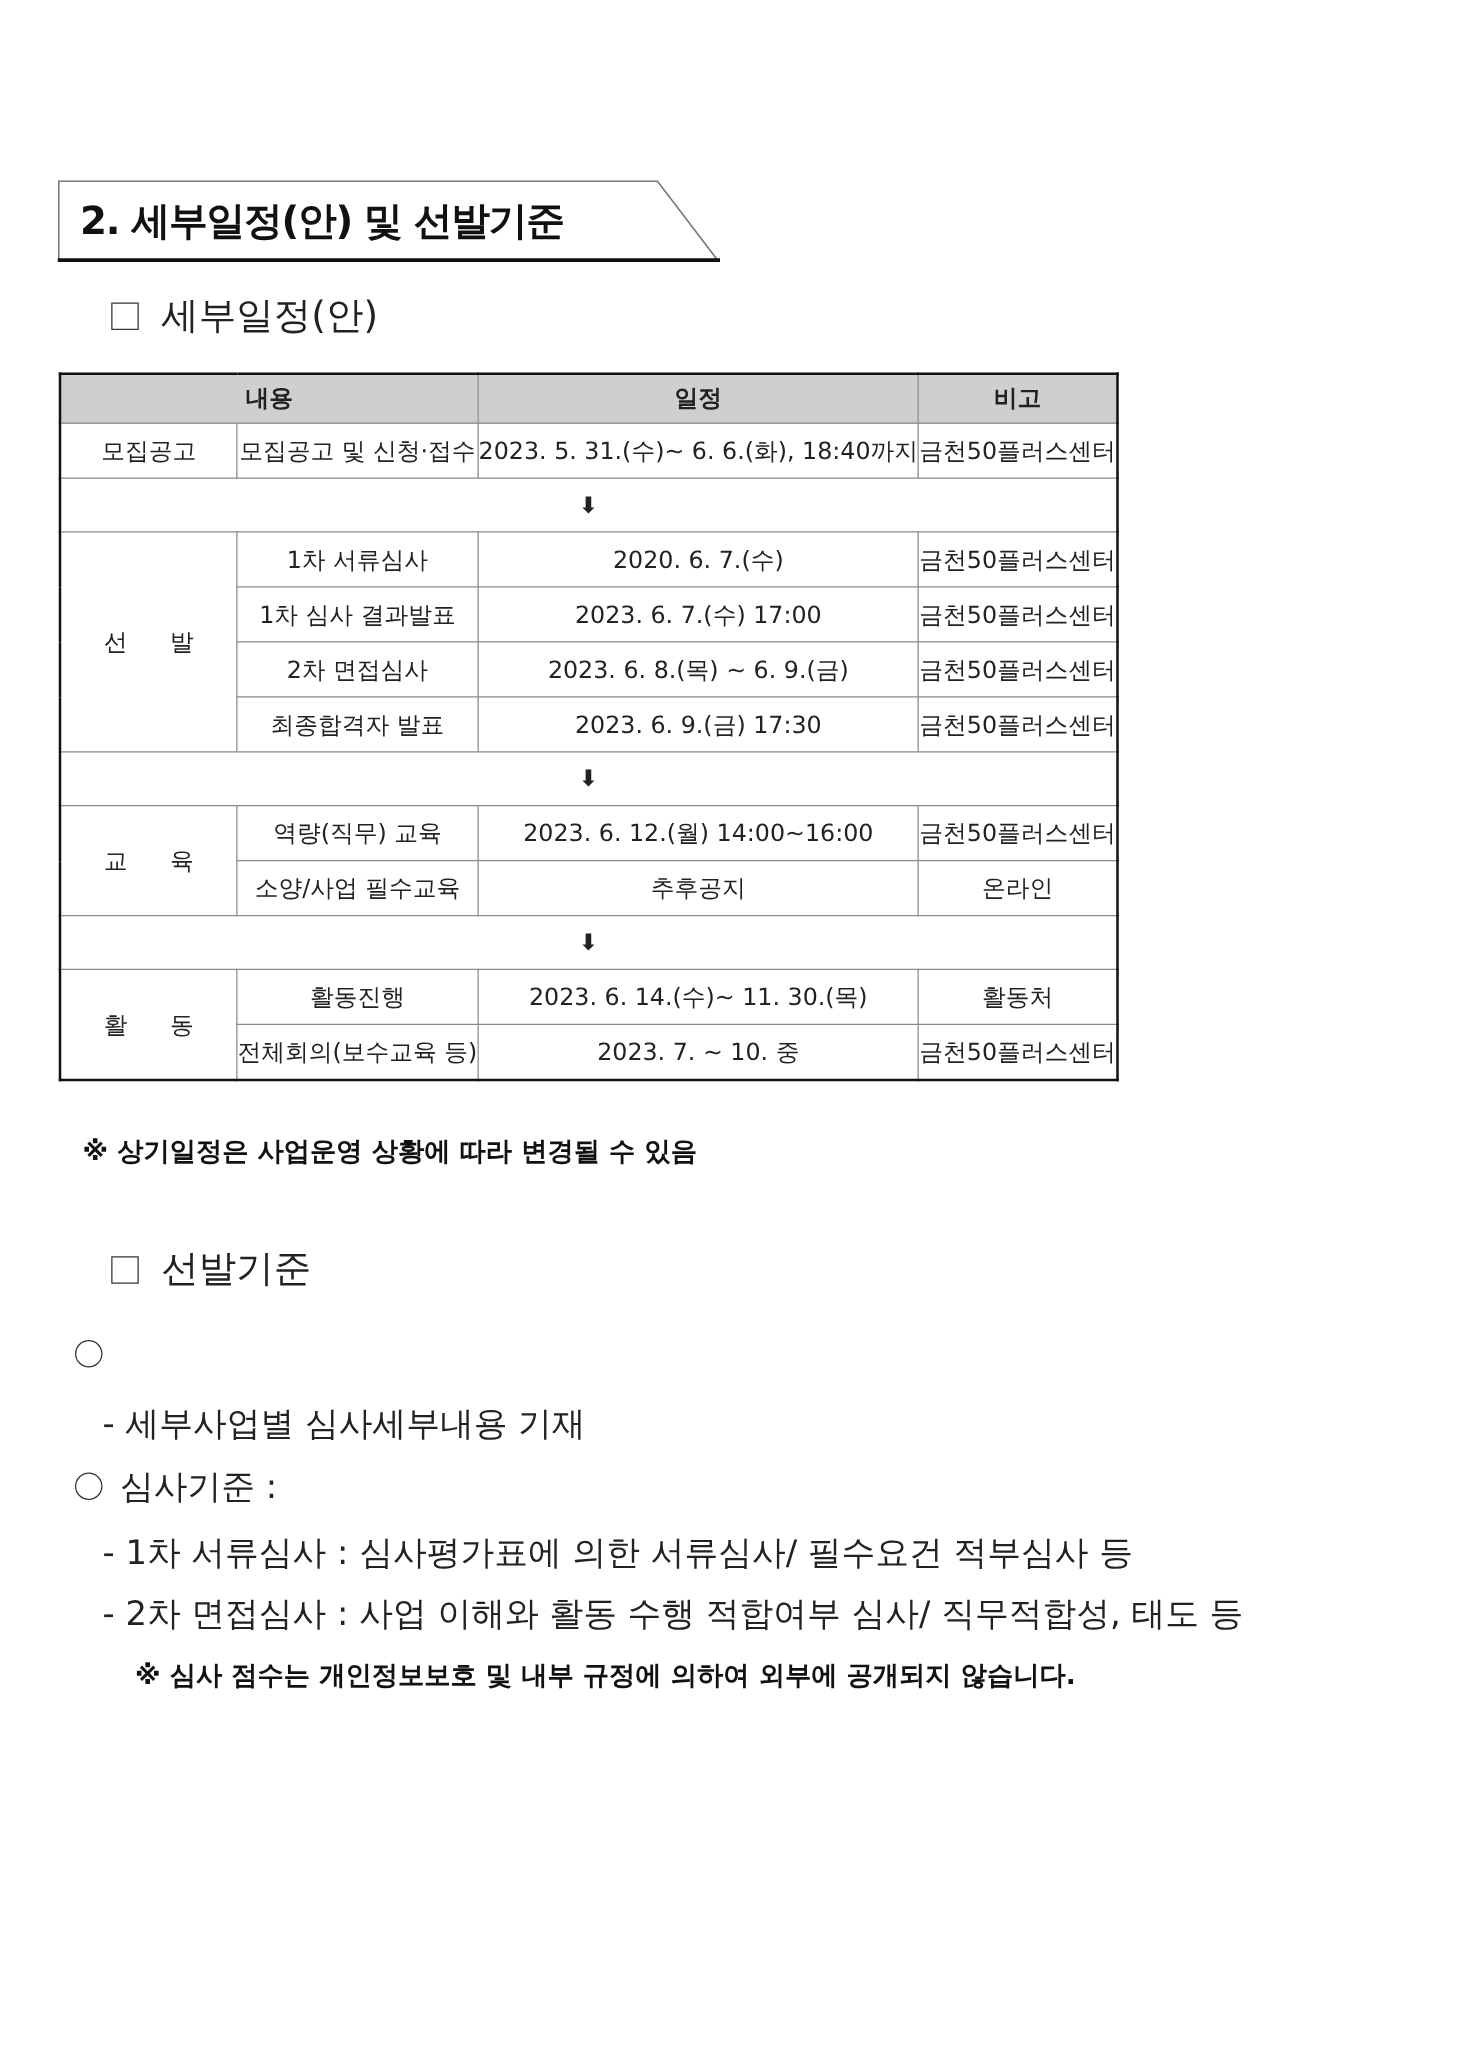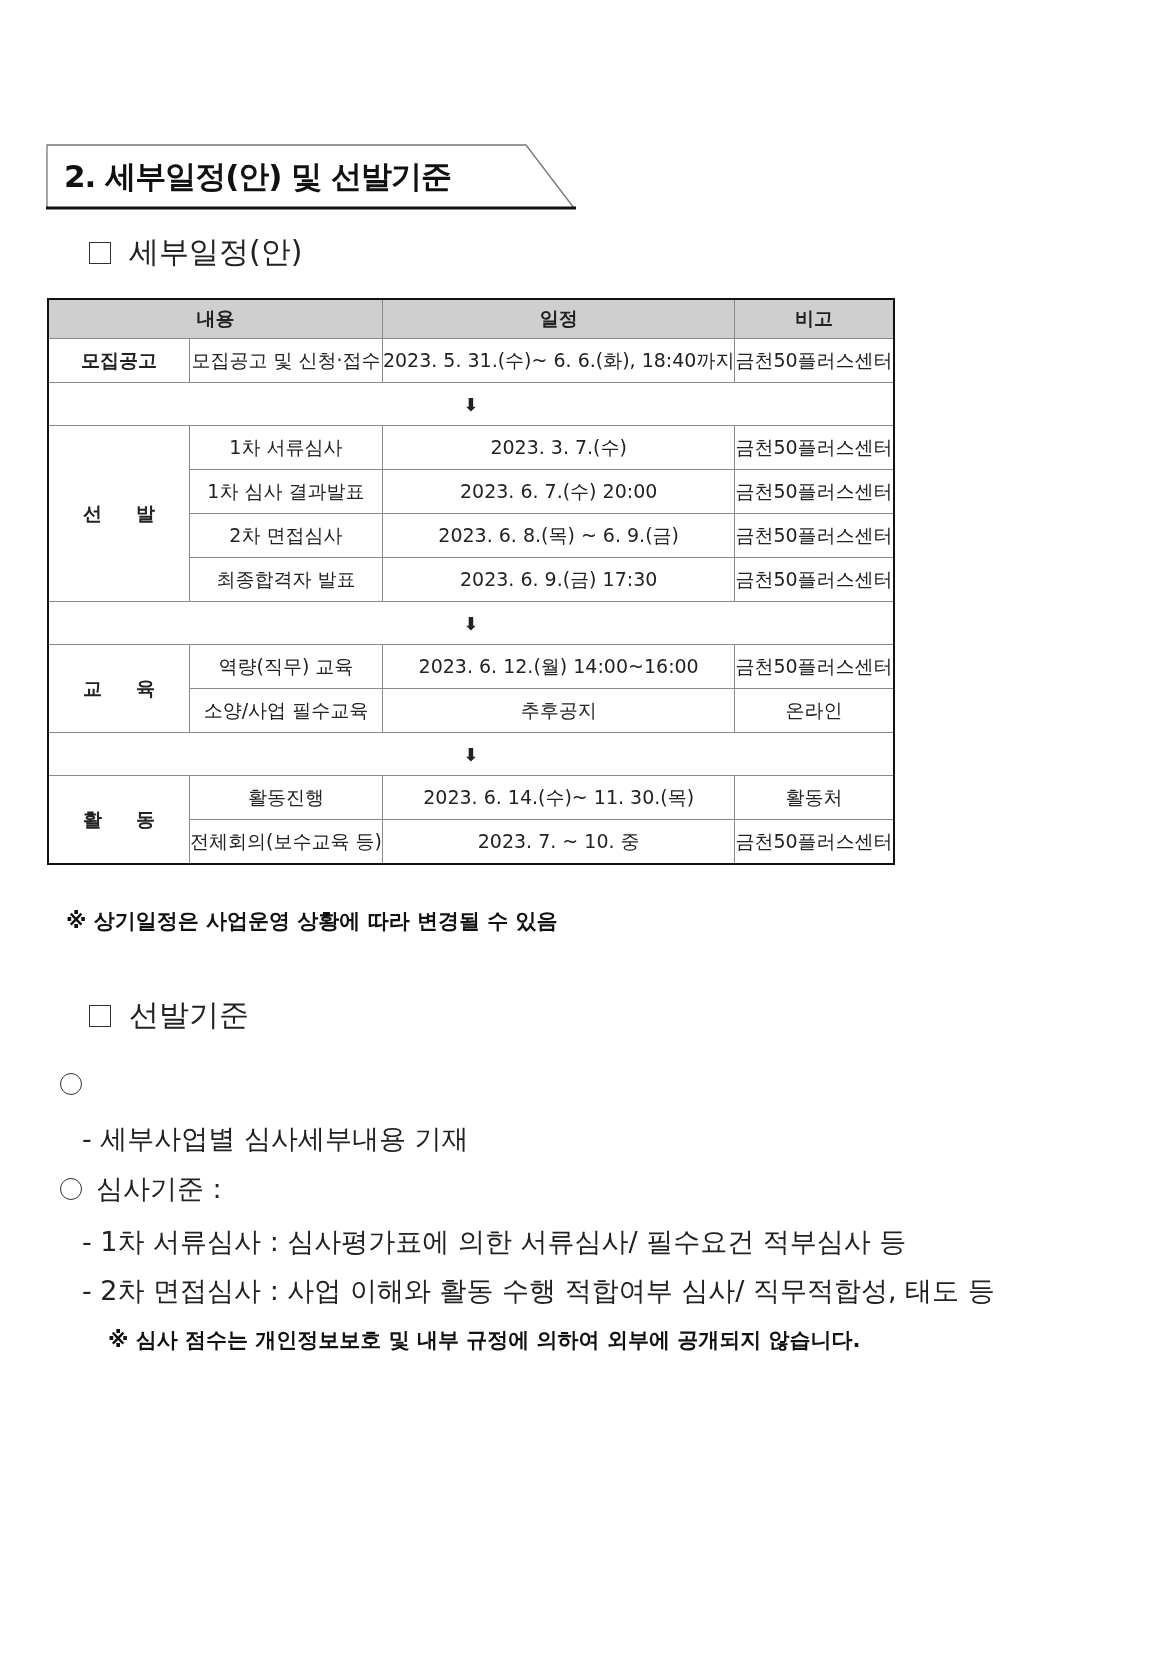--- a/index.html
+++ b/index.html
@@ -28,21 +28,21 @@
   table.schedule {
     position: absolute; left: 47px; top: 298px; width: 796px;
     border-collapse: collapse; border: 2.5px solid #111;
     font-size: 19px; color: #222;
   }
   table.schedule td, table.schedule th {
     border: 1px solid #8a8a8a; text-align: center; height: 43px; padding: 0;
     white-space: nowrap;
   }
   table.schedule th { background: #cfcfcf; font-weight: bold; font-size: 19px; height: 38px; }
-  table.schedule td.cat { font-weight: bold; }
+  table.schedule td.cat { font-weight: normal; }
   table.schedule td.cat.spaced { letter-spacing: 34px; padding-left: 34px; }
   table.schedule tr.arrow-row td { height: 42px; }
   .arrow-icon { display: inline-block; font-weight: bold; font-size: 18px; }
   .note {
     position: absolute; font-size: 21px; font-weight: bold; color: #111; white-space: nowrap;
   }
   .criteria-line {
     position: absolute; font-size: 27px; color: #222; white-space: nowrap;
   }
   .circle-icon {
@@ -84,26 +84,26 @@
     <td>모집공고 및 신청·접수</td>
     <td>2023. 5. 31.(수)~ 6. 6.(화), 18:40까지</td>
     <td>금천50플러스센터</td>
   </tr>
   <tr class="arrow-row">
     <td colspan="4"><span class="arrow-icon">⬇</span></td>
   </tr>
   <tr>
     <td class="cat spaced" rowspan="4">선발</td>
     <td>1차 서류심사</td>
-    <td>2023. 3. 7.(수)</td>
+    <td>2020. 6. 7.(수)</td>
     <td>금천50플러스센터</td>
   </tr>
   <tr>
     <td>1차 심사 결과발표</td>
-    <td>2023. 6. 7.(수) 20:00</td>
+    <td>2023. 6. 7.(수) 17:00</td>
     <td>금천50플러스센터</td>
   </tr>
   <tr>
     <td>2차 면접심사</td>
     <td>2023. 6. 8.(목) ~ 6. 9.(금)</td>
     <td>금천50플러스센터</td>
   </tr>
   <tr>
     <td>최종합격자 발표</td>
     <td>2023. 6. 9.(금) 17:30</td>

